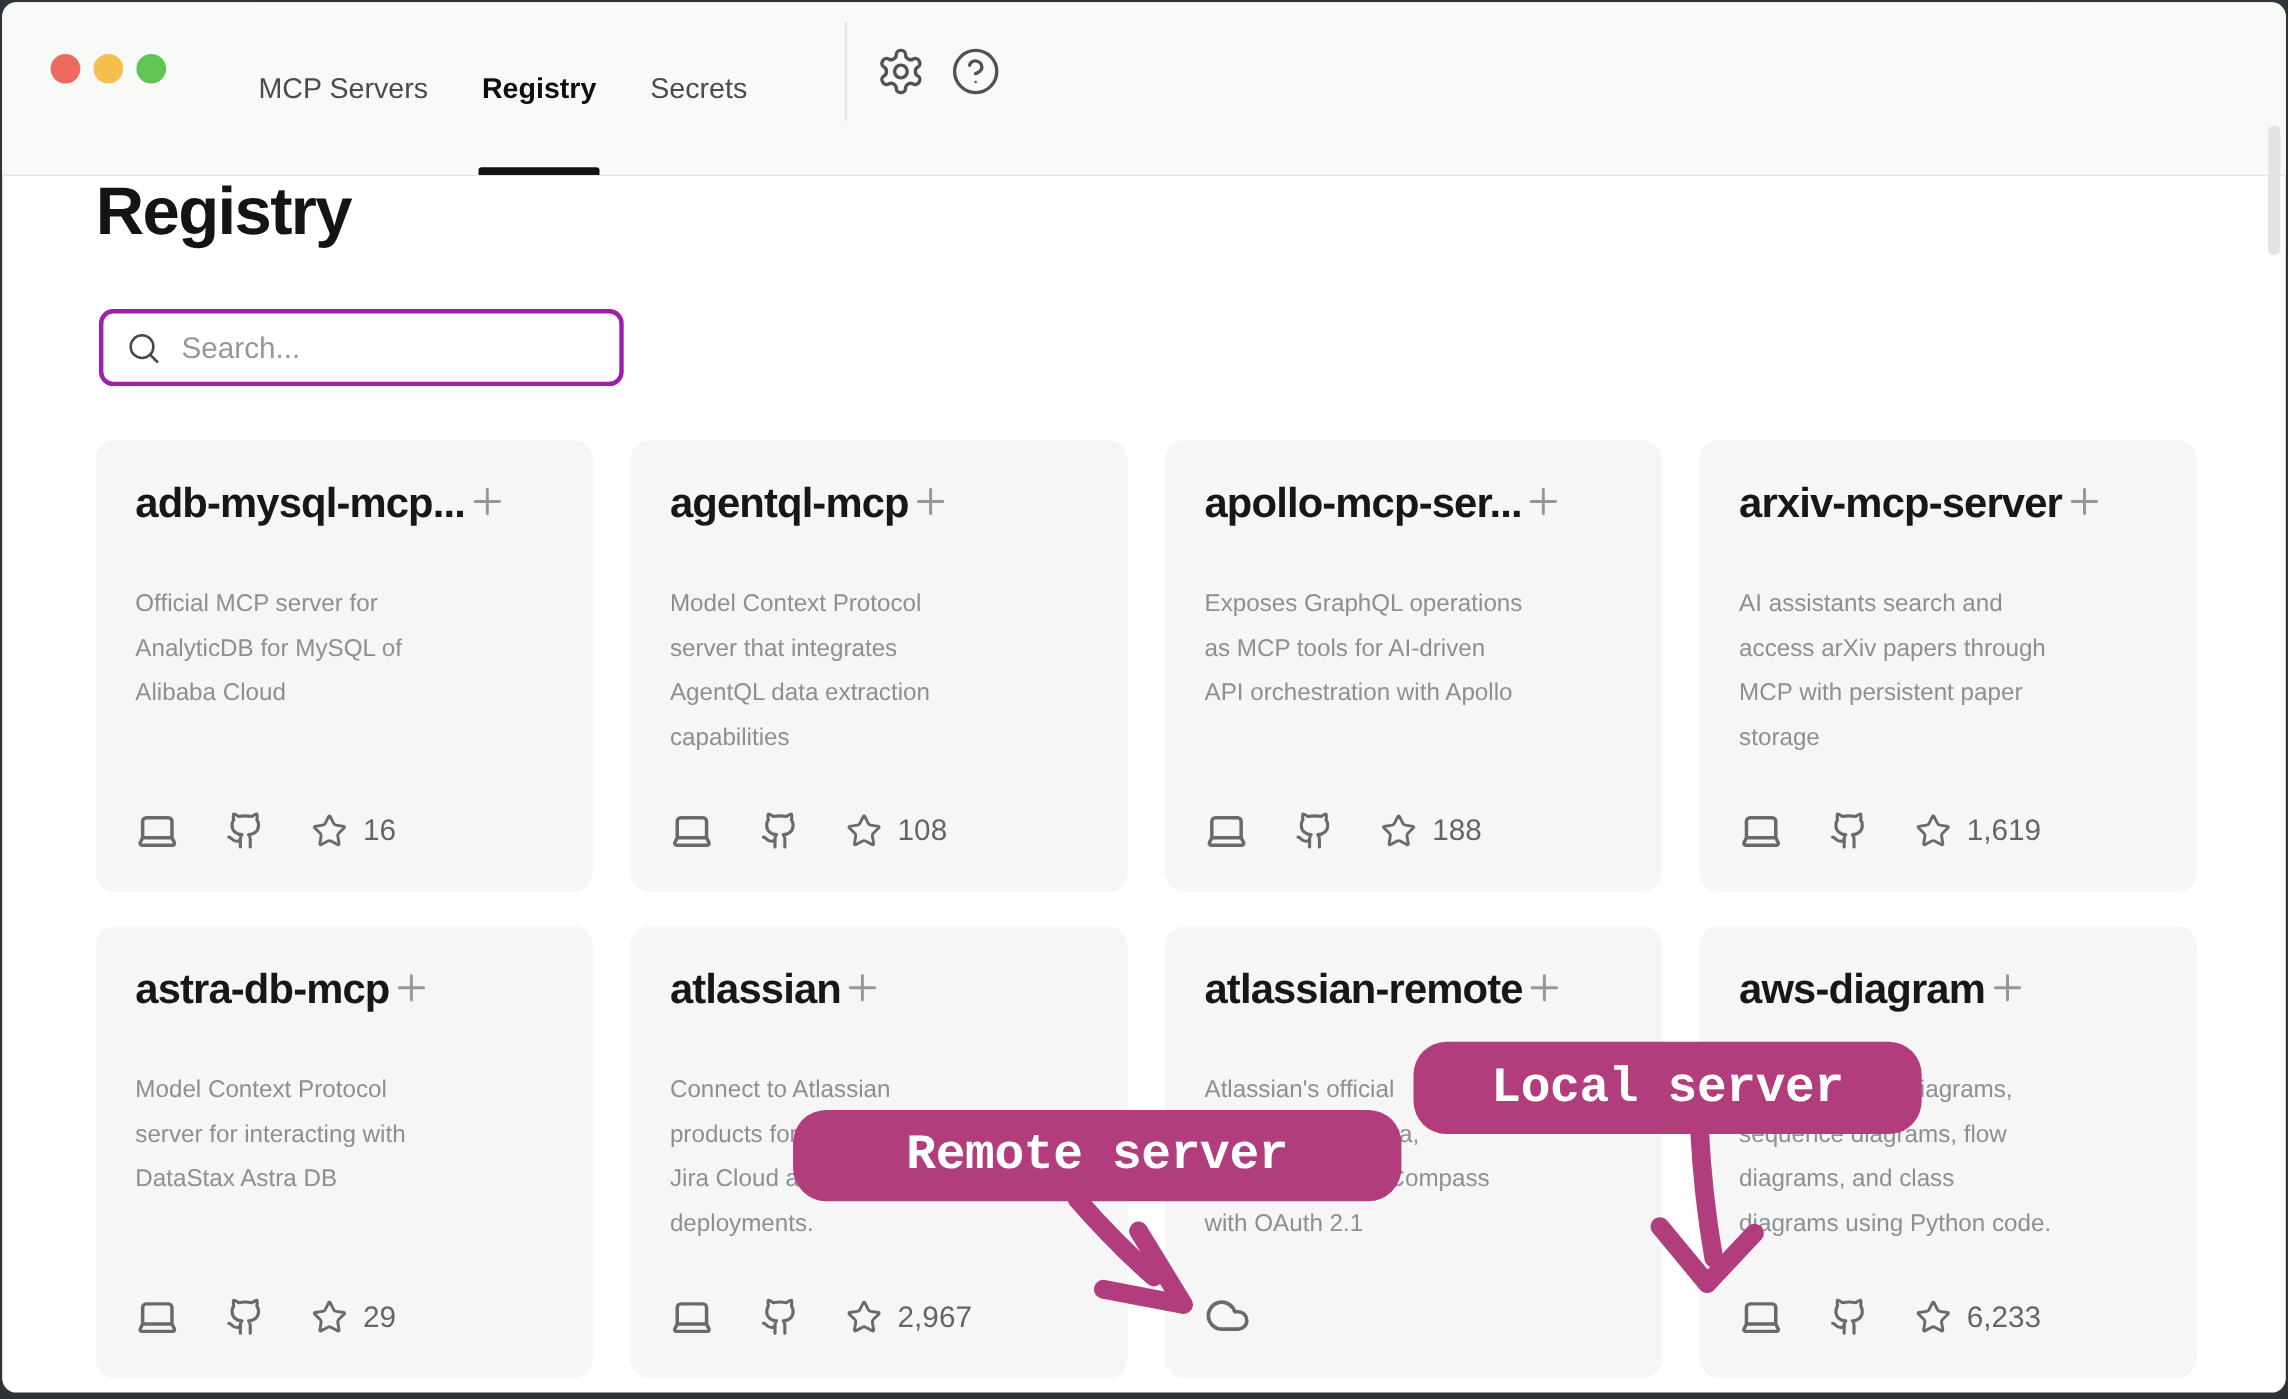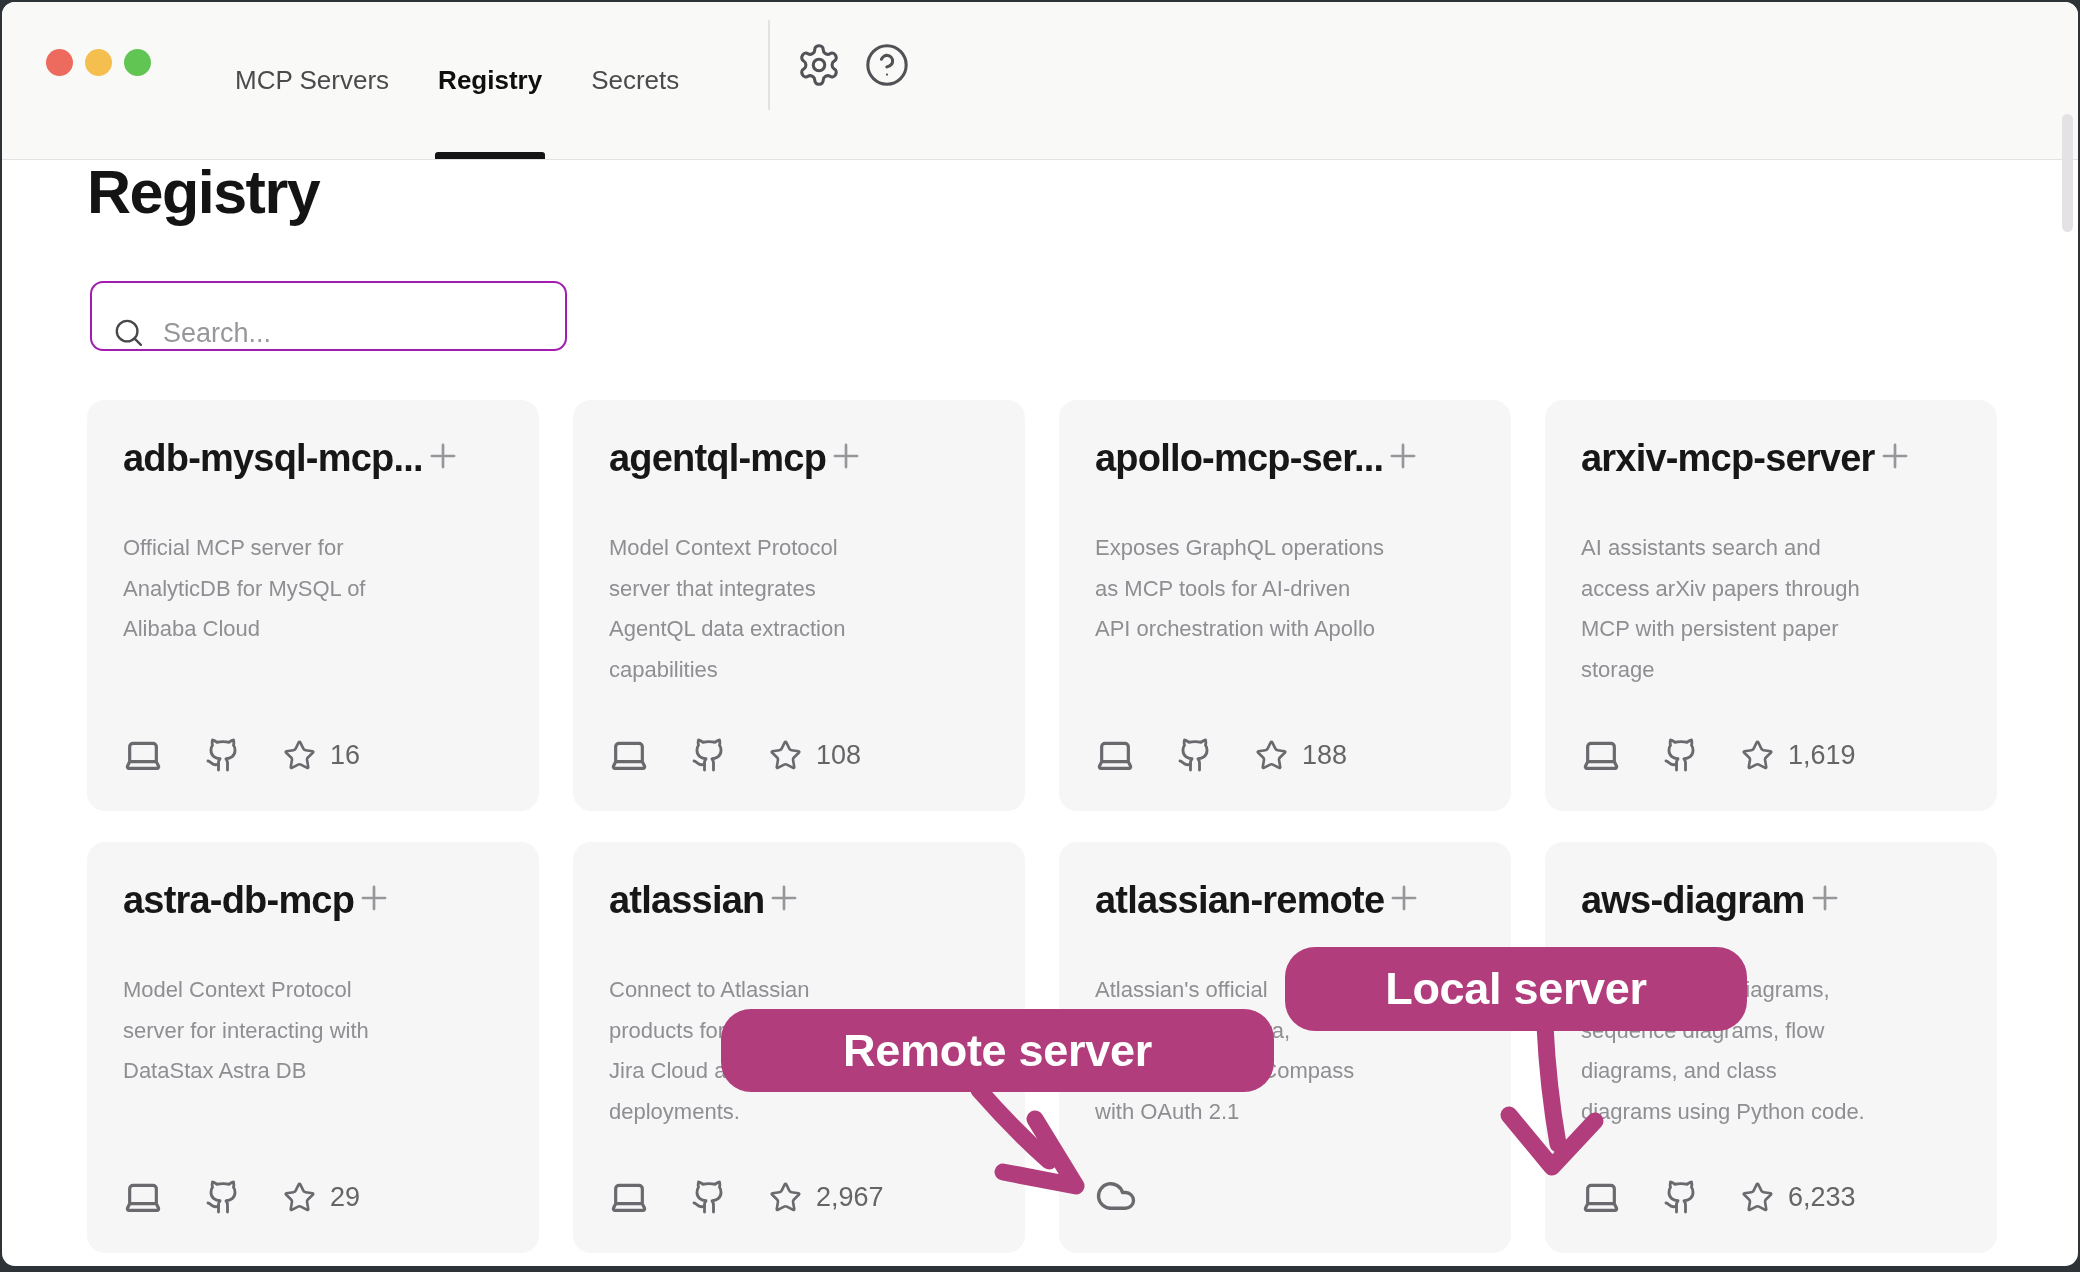--- a/index.html
+++ b/index.html
@@ -48,22 +48,22 @@
   .icon-btn svg { width:46px; height:46px; }
   #settings-btn { left:791px; }
   #help-btn { left:859px; }
   
   .page-title {
     position:absolute; left:85px; top:155px;
     font-size:61px; font-weight:800; color:#141415; letter-spacing:-1.5px;
   }
   .search {
     position:absolute; left:88px; top:279px; width:477px; height:70px;
-    background:#fff; border:2px solid #a21caf; border-radius:13px;
-    display:flex; align-items:flex-end; padding:0 20px;
+    background:#fff; border:4px solid #a21caf; border-radius:13px;
+    display:flex; align-items:center; padding:0 20px;
   }
   .search svg { width:33px; height:33px; color:#48484c; flex:0 0 auto; }
   .search input {
     border:none; outline:none; background:transparent;
     font-size:27px; color:#333; margin-left:18px; width:100%;
     font-family:inherit;
   }
   .search input::placeholder { color:#97979b; }
   .grid {
     position:absolute; left:85px; top:398px;
@@ -103,20 +103,21 @@
     position:absolute; right:5px; top:112px; width:11px; height:118px;
     background:#e3e3e5; border-radius:6px;
   }
   
   .bubble {
     position:absolute; z-index:5;
     display:flex; align-items:center; justify-content:center;
     background:#b23d7c; color:#ffffff;
     font-size:45px; font-weight:700; letter-spacing:-0.3px;
     border-radius:30px;
+    font-family:Liberation Mono, monospace;
   }
   #bubble-remote { left:719px; top:1007px; width:553px; height:83px; }
   #bubble-local  { left:1283px; top:945px; width:462px; height:84px; }
   .arrows {
     position:absolute; left:0; top:0; width:2080px; height:1272px;
     z-index:4; pointer-events:none;
   }
 </style>
 </head>
 <body>

